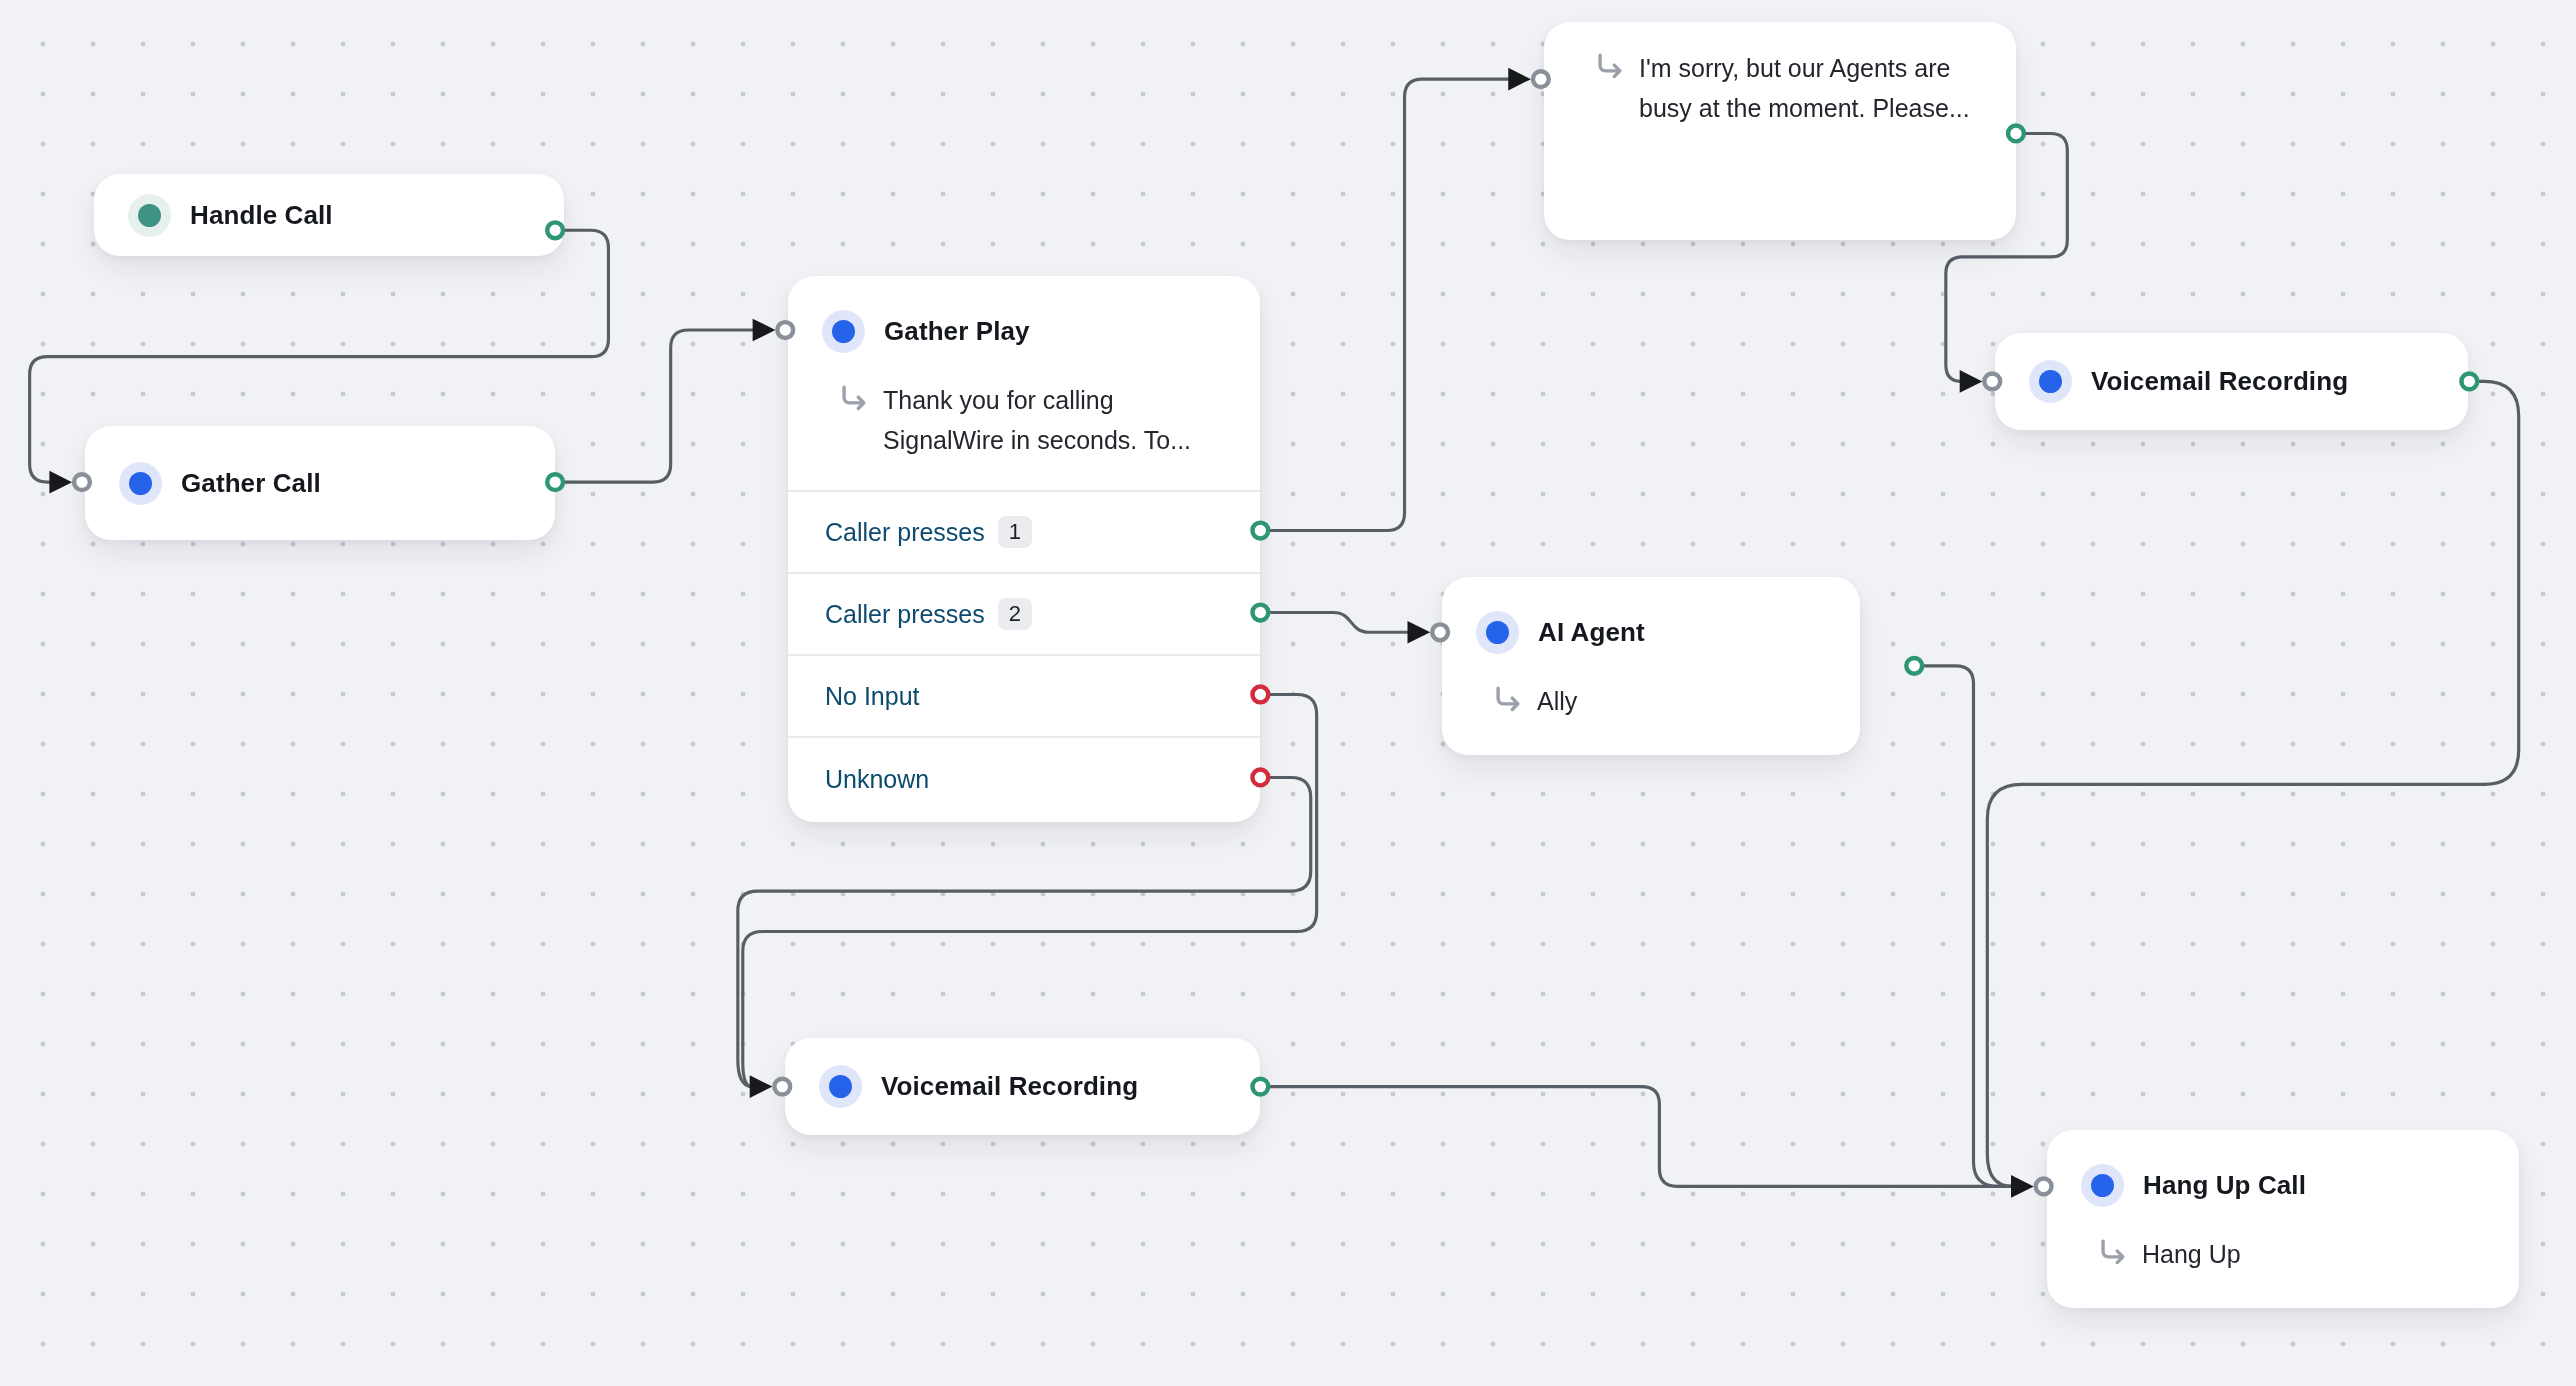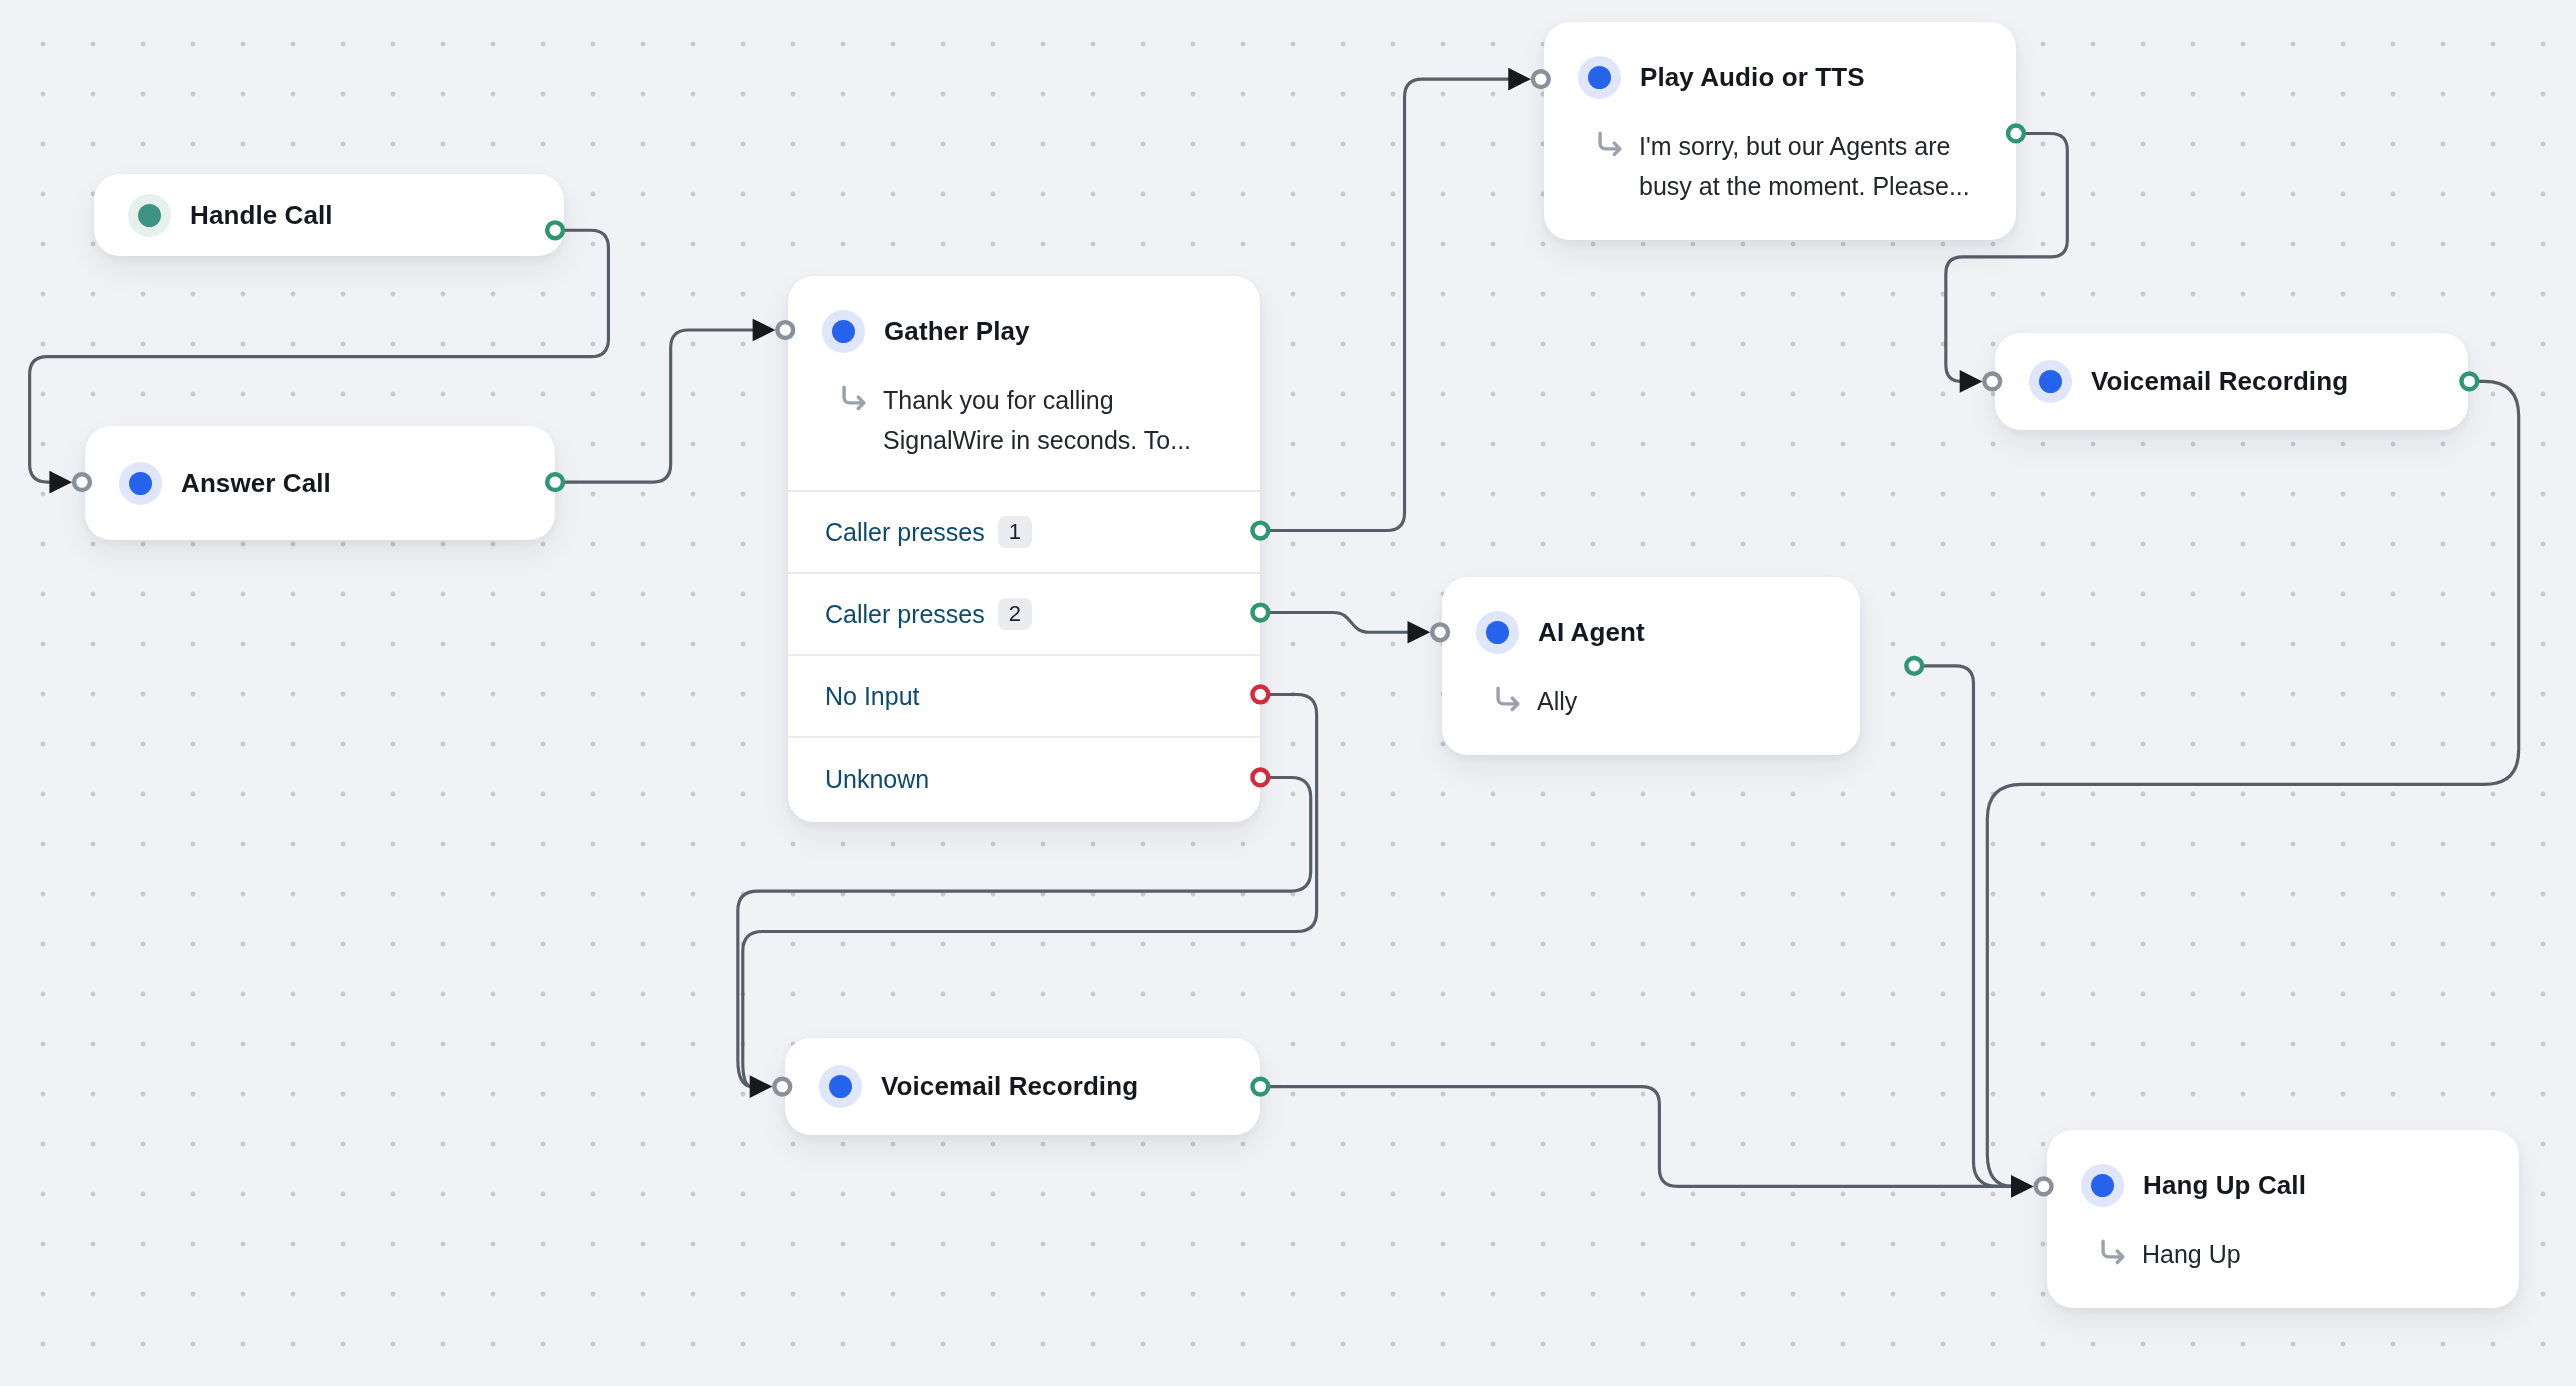--- a/index.html
+++ b/index.html
@@ -65,21 +65,21 @@
             <span class="icon-dot" style="background:#3e9384"></span>
           </span>
           <span class="node-title">Handle Call</span>
         </div>
       </div>
       <div class="node simple" style="left: 85px; top: 426px; width: 470px; height: 114px;">
         <div class="node-header">
           <span class="icon-halo" style="background:#dfe6fa">
             <span class="icon-dot" style="background:#2563eb"></span>
           </span>
-          <span class="node-title">Answer Call</span>
+          <span class="node-title">Gather Call</span>
         </div>
       </div>
       <div class="node padded" style="left: 788px; top: 276px; width: 472px; height: 546px;">
         <div class="node-header">
           <span class="icon-halo" style="background:#dfe6fa">
             <span class="icon-dot" style="background:#2563eb"></span>
           </span>
           <span class="node-title">Gather Play</span>
         </div>
         <div class="subtitle">
@@ -103,26 +103,20 @@
           </div>
           <div class="grow">
             <span class="grow-label">No Input</span>
           </div>
           <div class="grow">
             <span class="grow-label">Unknown</span>
           </div>
         </div>
       </div>
       <div class="node padded" style="left: 1544px; top: 22px; width: 472px; height: 218px;">
-        <div class="node-header">
-          <span class="icon-halo" style="background:#dfe6fa">
-            <span class="icon-dot" style="background:#2563eb"></span>
-          </span>
-          <span class="node-title">Play Audio or TTS</span>
-        </div>
         <div class="subtitle">
           <svg width="34" height="34" viewBox="0 0 24 24">
             <path d="M5 3v7q0 4 4 4h10M15 10l4 4-4 4" fill="none" stroke="#9aa1aa" stroke-width="2.4" stroke-linecap="round" stroke-linejoin="round"></path>
           </svg>
           <span class="subtitle-text">
             <span class="line">I'm sorry, but our Agents are</span>
             <span class="line">busy at the moment. Please...</span>
           </span>
         </div>
       </div>

